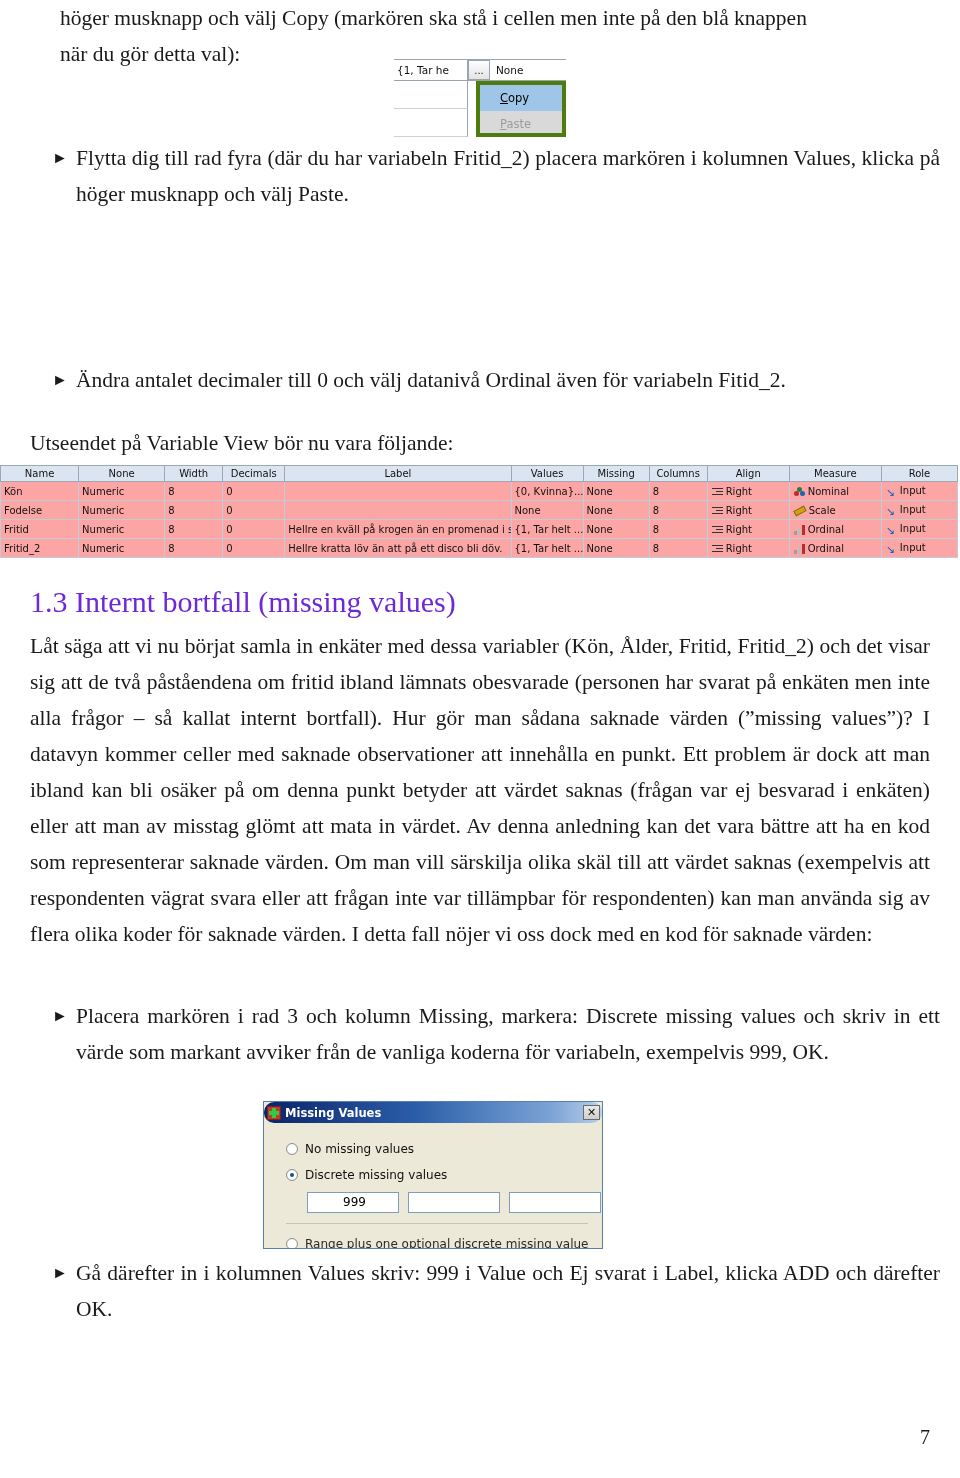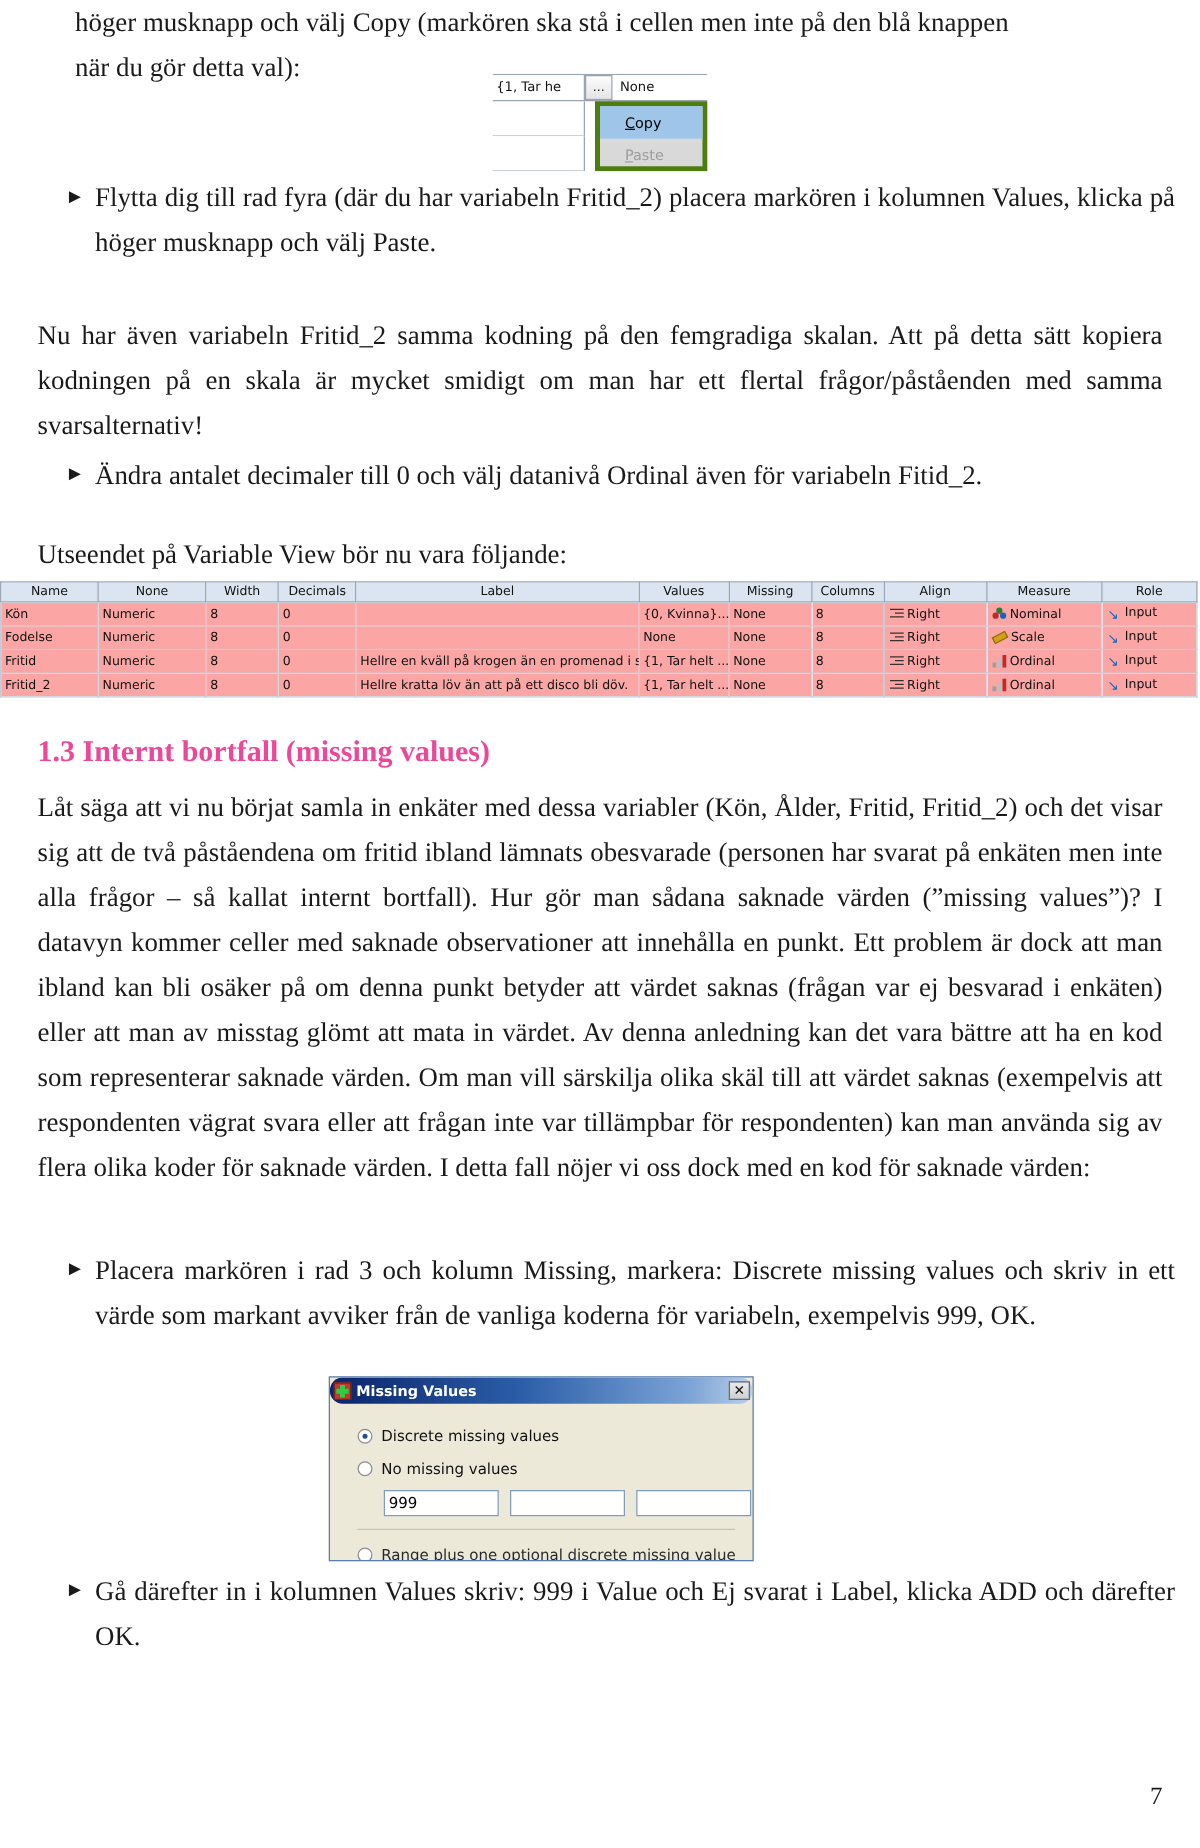--- a/index.html
+++ b/index.html
@@ -54,25 +54,25 @@
     flex: 1 1 auto;
     font-family: "Liberation Serif", serif;
     font-size: 21.5px;
     line-height: 36px;
     text-align: justify;
     color: #1a1a1a;
   }
 
   h2.section {
     font-family: "Liberation Serif", serif;
-    font-size: 24px;
-    font-weight: bold;
+    font-size: 30px;
+    font-weight: normal;
     line-height: 34px;
     margin: 0;
-    color: #ec4899;
+    color: #6d28d9;
   }
 
   
   .abs { position: absolute; }
 
   
   #ctx-shot {
     left: 394px; top: 59px;
     width: 172px; height: 78px;
     background: #ffffff;
@@ -283,21 +283,21 @@
   #mvdlg .rlabel { font-size: 12px; color:#111; white-space:nowrap; }
   #mvdlg .fieldrow {
     display: flex; gap: 9px; margin: 5px 0 0 21px;
   }
   #mvdlg .tbox {
     width: 92px; height: 21px;
     border: 1px solid #7f9db9;
     background: #ffffff;
     box-sizing: border-box;
     font-size: 12px; line-height: 19px;
-    padding-left: 3px; color:#000;
+    padding-left: 3px; color:#000;text-align:center;
   }
   #mvdlg .divider {
     margin: 10px 14px 0 0px;
     border-top: 1px solid #c8c4b2;
   }
   #mvdlg .lastrow { margin-top: 8px; }
   #mvdlg .lastrow .rlabel { color: #2a2a2a; }
 
   
   #pageno {
@@ -332,23 +332,20 @@
       <div class="mi sel"><span class="uline">C</span><span>opy</span></div>
       <div class="mi dis"><span class="uline">P</span><span>aste</span></div>
     </div>
   </div>
 
   <div class="abs bullet" style="left:40px; top:140px; width:900px;">
     <div class="tri">►</div>
     <div class="btext">Flytta dig till rad fyra (där du har variabeln Fritid_2) placera markören i kolumnen Values, klicka på höger musknapp och välj Paste.</div>
   </div>
 
-  <div class="abs" style="left:30px; top:250px; width:900px;">
-    <div class="para">Nu har även variabeln Fritid_2 samma kodning på den femgradiga skalan. Att på detta sätt kopiera kodningen på en skala är mycket smidigt om man har ett flertal frågor/påståenden med samma svarsalternativ!</div>
-  </div>
 
   <div class="abs bullet" style="left:40px; top:362px; width:900px;">
     <div class="tri">►</div>
     <div class="btext">Ändra antalet decimaler till 0 och välj datanivå Ordinal även för variabeln Fitid_2.</div>
   </div>
 
   <div class="abs" style="left:30px; top:425px; width:900px;">
     <div class="para nojust">Utseendet på Variable View bör nu vara följande:</div>
   </div>
 
@@ -453,26 +450,26 @@
   </div>
 
   <div class="abs" id="mvdlg">
     <div class="title">
       <div class="tico"></div>
       <div class="ttxt">Missing Values</div>
       <div class="xbtn">✕</div>
     </div>
     <div class="body">
       <div class="radiorow">
+        <span class="radio"></span>
+        <span class="rlabel">No missing values</span>
+      </div>
+      <div class="radiorow">
         <span class="radio on"></span>
         <span class="rlabel">Discrete missing values</span>
-      </div>
-      <div class="radiorow">
-        <span class="radio"></span>
-        <span class="rlabel">No missing values</span>
       </div>
       <div class="fieldrow">
         <div class="tbox">999</div>
         <div class="tbox"></div>
         <div class="tbox"></div>
       </div>
       <div class="divider"></div>
       <div class="radiorow lastrow">
         <span class="radio"></span>
         <span class="rlabel">Range plus one optional discrete missing value</span>

